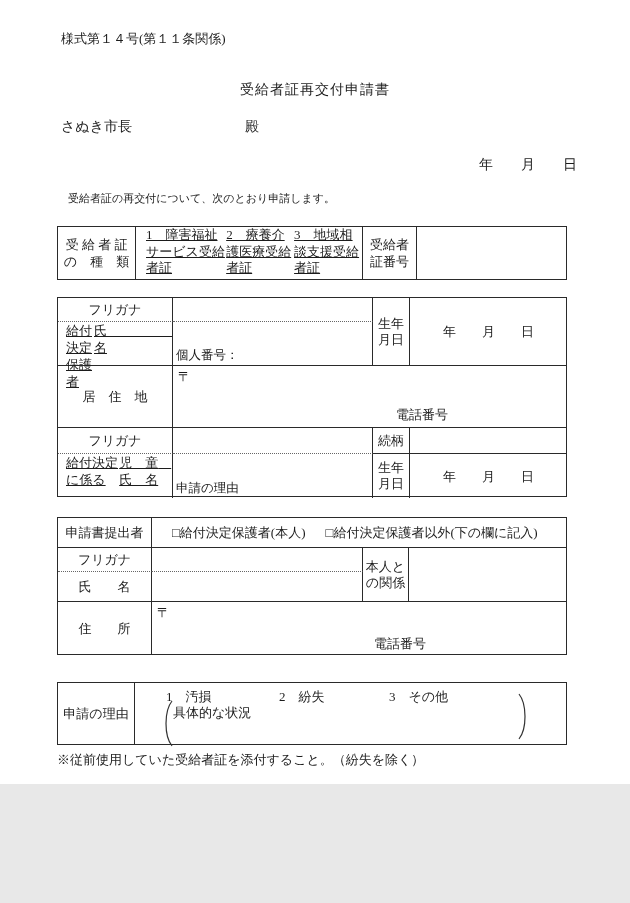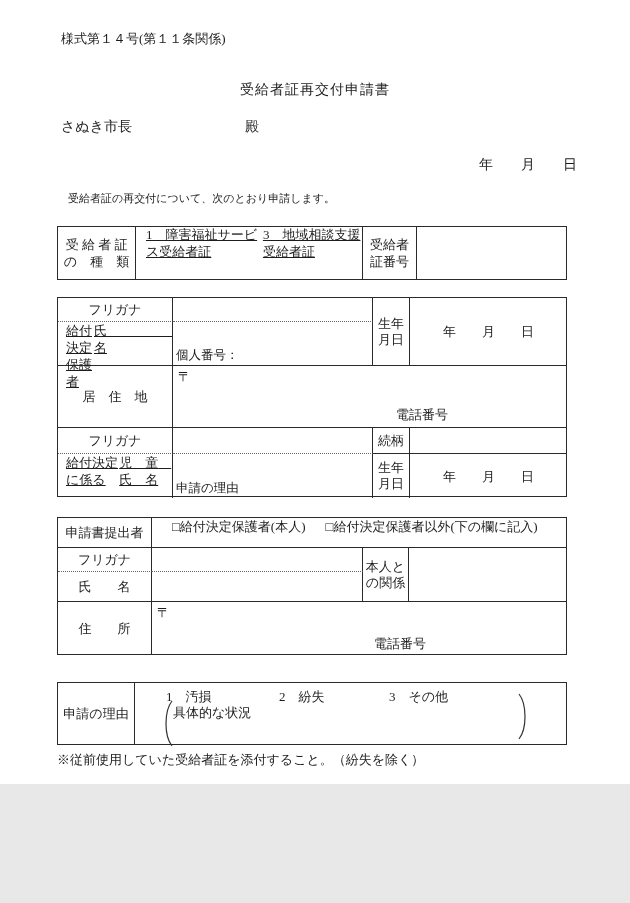--- a/index.html
+++ b/index.html
@@ -34,20 +34,21 @@
   <div class="abs fs14" style="left:0;top:156px;width:577px;text-align:right;">年　　月　　日</div>
   <div class="abs" style="left:61px;top:191px;font-size:11px;margin-left:7px;">受給者証の再交付について、次のとおり申請します。</div>
 
   <div class="tbl" style="left:57px;top:226px;width:510px;height:54px;">
     <div class="cell br cc" style="left:0;top:0;width:78px;height:52px;">
       <span>受 給 者 証</span>
       <span>の　種　類</span>
     </div>
     <div class="cell br vc" style="left:78px;top:0;width:227px;height:52px;padding-left:10px;line-height:16.5px;">
       <span>1　障害福祉サービス受給者証</span>
+      <span>2　療養介護医療受給者証</span>
       <span>3　地域相談支援受給者証</span>
     </div>
     <div class="cell br cc" style="left:305px;top:0;width:54px;height:52px;">
       <span>受給者</span>
       <span>証番号</span>
     </div>
     <div class="cell" style="left:359px;top:0;width:151px;height:52px;"></div>
   </div>
 
   <div class="tbl" style="left:57px;top:297px;width:510px;height:200px;">
@@ -101,21 +102,21 @@
     <div class="cell cc" style="left:352px;top:156px;width:157px;height:44px;">
       <span>年　　月　　日</span>
     </div>
   </div>
 
   <div class="tbl" style="left:57px;top:517px;width:510px;height:138px;">
 
     <div class="cell br bb cc" style="left:0;top:0;width:94px;height:30px;">
       <span>申請書提出者</span>
     </div>
-    <div class="cell bb" style="left:94px;top:0;width:415px;height:30px;display:flex;align-items:flex-start;padding-left:20px;">
+    <div class="cell bb" style="left:94px;top:0;width:415px;height:30px;display:flex;align-items:center;padding-left:20px;">
       <span style="margin-right:20px;">
         <span>□</span><span>給付決定保護者(本人)</span>
       </span>
       <span>
         <span>□</span><span>給付決定保護者以外(下の欄に記入)</span>
       </span>
     </div>
 
     <div class="cell br bbdot cc" style="left:0;top:30px;width:94px;height:24px;">
       <span>フリガナ</span>

